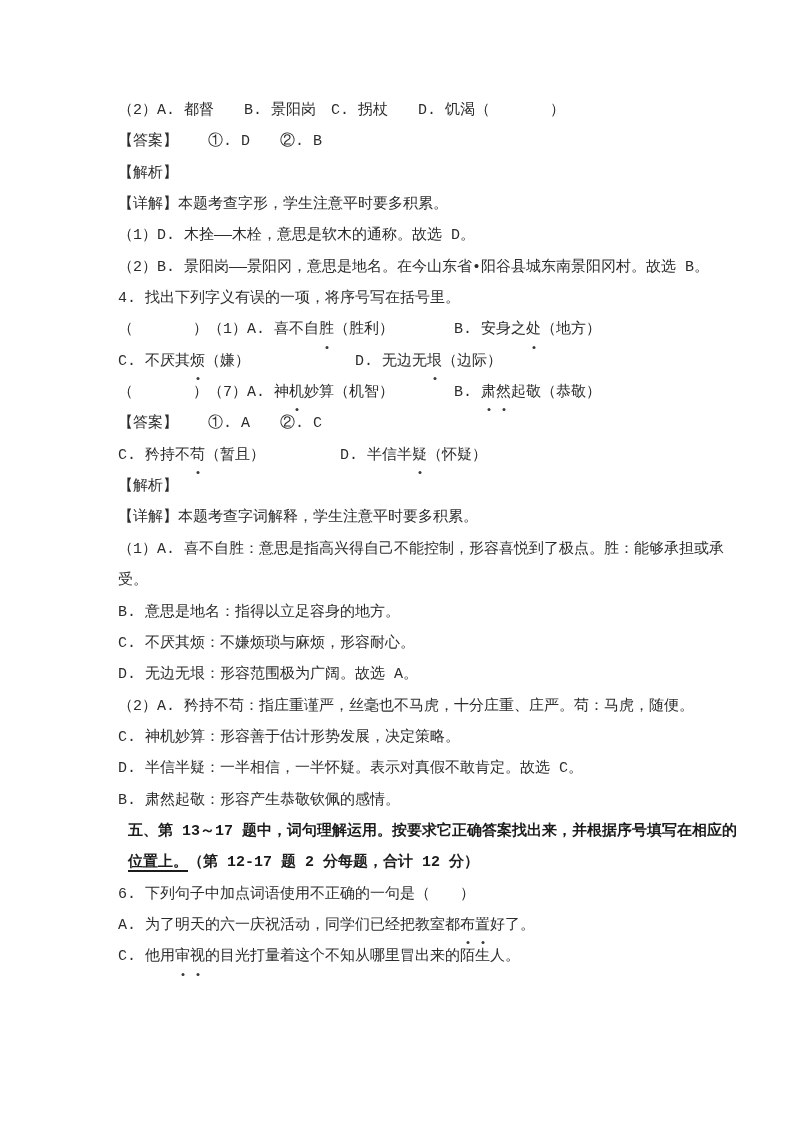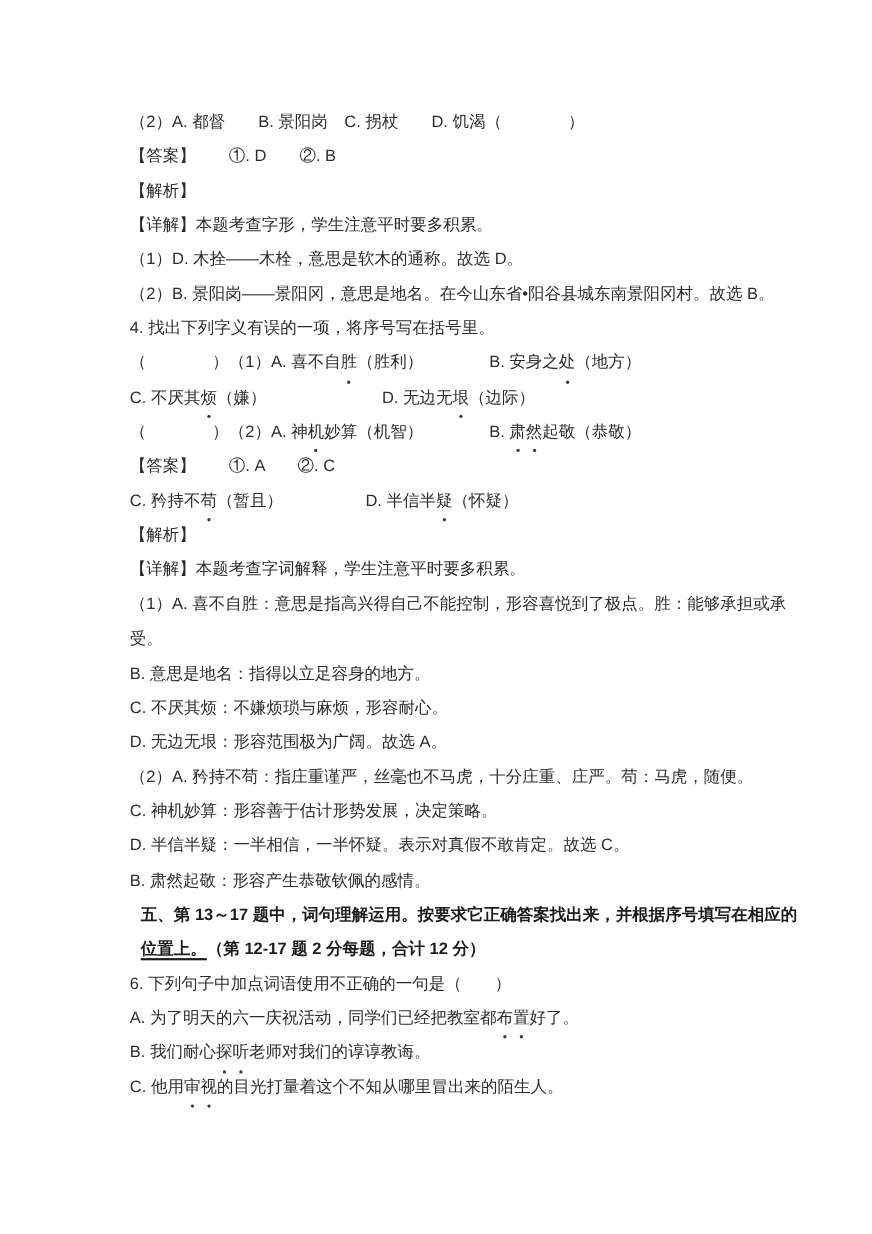--- a/index.html
+++ b/index.html
@@ -6,21 +6,21 @@
     margin: 0;
     padding: 0;
     background: #ffffff;
   }
   .page {
     position: relative;
     width: 793px;
     height: 1122px;
     background: #ffffff;
     overflow: hidden;
-    font-family: Liberation Sans, sans-serif;
+    font-family: Liberation Mono, monospace;
   }
   .doc {
     position: absolute;
     top: 95px;
     left: 118px;
     width: 560px;
     color: #2c2c2c;
   }
   .line {
     font-size: 15px;
@@ -63,34 +63,33 @@
   <div class="doc">
       <div class="line"><span>（2）A. 都督　　B. 景阳岗　C. 拐杖　　D. 饥渴（　　　　）</span></div>
       <div class="line"><span>【答案】　　①. D　　②. B</span></div>
       <div class="line"><span>【解析】</span></div>
       <div class="line"><span>【详解】本题考查字形，学生注意平时要多积累。</span></div>
       <div class="line"><span>（1）D. 木拴——木栓，意思是软木的通称。故选 D。</span></div>
       <div class="line"><span>（2）B. 景阳岗——景阳冈，意思是地名。在今山东省•阳谷县城东南景阳冈村。故选 B。</span></div>
       <div class="line"><span>4. 找出下列字义有误的一项，将序号写在括号里。</span></div>
       <div class="line"><span>（　　　　）（1）A. 喜不自</span><span class="emch">胜</span><span>（胜利）　　　　B. 安身之</span><span class="emch">处</span><span>（地方）</span></div>
       <div class="line"><span>C. 不厌其</span><span class="emch">烦</span><span>（嫌）　　　　　　　D. 无边无</span><span class="emch">垠</span><span>（边际）</span></div>
-      <div class="line"><span>（　　　　）（2）A. 神</span><span class="emch">机</span><span>妙算（机智）　　　　B. </span><span class="emch">肃</span><span class="emch">然</span><span>起敬（恭敬）</span></div>
+      <div class="line"><span>（　　　　）（7）A. 神</span><span class="emch">机</span><span>妙算（机智）　　　　B. </span><span class="emch">肃</span><span class="emch">然</span><span>起敬（恭敬）</span></div>
       <div class="line"><span>【答案】　　①. A　　②. C</span></div>
       <div class="line"><span>C. 矜持不</span><span class="emch">苟</span><span>（暂且）　　　　　D. 半信半</span><span class="emch">疑</span><span>（怀疑）</span></div>
       <div class="line"><span>【解析】</span></div>
       <div class="line"><span>【详解】本题考查字词解释，学生注意平时要多积累。</span></div>
       <div class="line"><span>（1）A. 喜不自胜：意思是指高兴得自己不能控制，形容喜悦到了极点。胜：能够承担或承</span></div>
       <div class="line"><span>受。</span></div>
       <div class="line"><span>B. 意思是地名：指得以立足容身的地方。</span></div>
       <div class="line"><span>C. 不厌其烦：不嫌烦琐与麻烦，形容耐心。</span></div>
       <div class="line"><span>D. 无边无垠：形容范围极为广阔。故选 A。</span></div>
       <div class="line"><span>（2）A. 矜持不苟：指庄重谨严，丝毫也不马虎，十分庄重、庄严。苟：马虎，随便。</span></div>
       <div class="line"><span>C. 神机妙算：形容善于估计形势发展，决定策略。</span></div>
       <div class="line"><span>D. 半信半疑：一半相信，一半怀疑。表示对真假不敢肯定。故选 C。</span></div>
       <div class="line"><span>B. 肃然起敬：形容产生恭敬钦佩的感情。</span></div>
       <div class="line bold"><span>五、第 13～17 题中，词句理解运用。按要求它正确答案找出来，并根据序号填写在相应的</span></div>
       <div class="line bold"><span class="uline">位置上。</span><span>（第 12-17 题 2 分每题，合计 12 分）</span></div>
       <div class="line"><span>6. 下列句子中加点词语使用不正确的一句是（　　）</span></div>
       <div class="line"><span>A. 为了明天的六一庆祝活动，同学们已经把教室都</span><span class="emch">布</span><span class="emch">置</span><span>好了。</span></div>
-      <div class="line"><span>B. 我们耐心</span><span class="emch">探</span><span class="emch">听</span><span>老师对我们的谆谆教诲。</span></div>
       <div class="line"><span>C. 他用</span><span class="emch">审</span><span class="emch">视</span><span>的目光打量着这个不知从哪里冒出来的陌生人。</span></div>
     </div>
 </div>
 
 </body></html>

